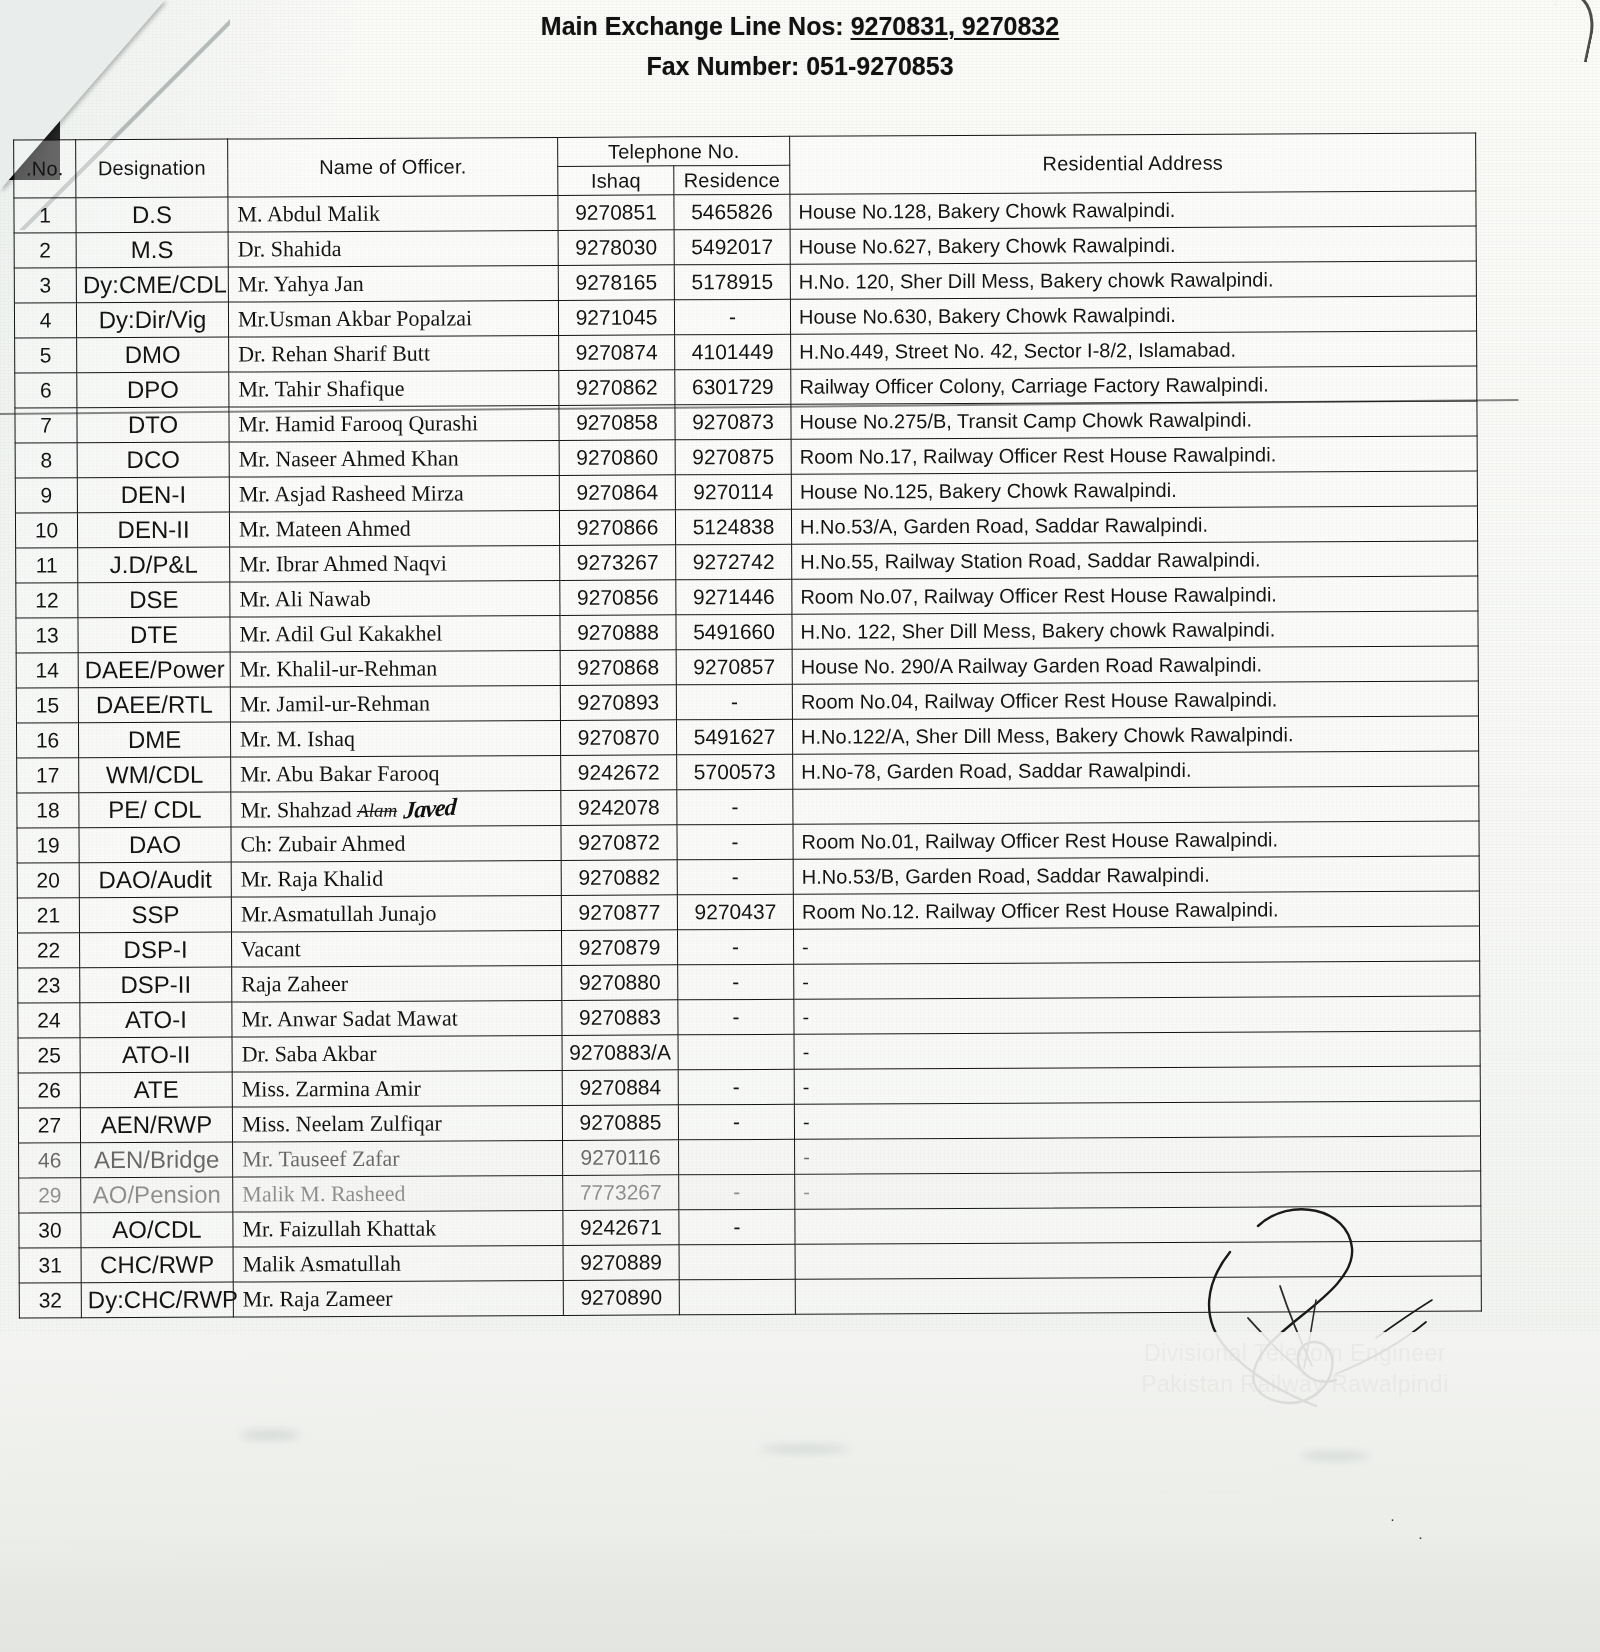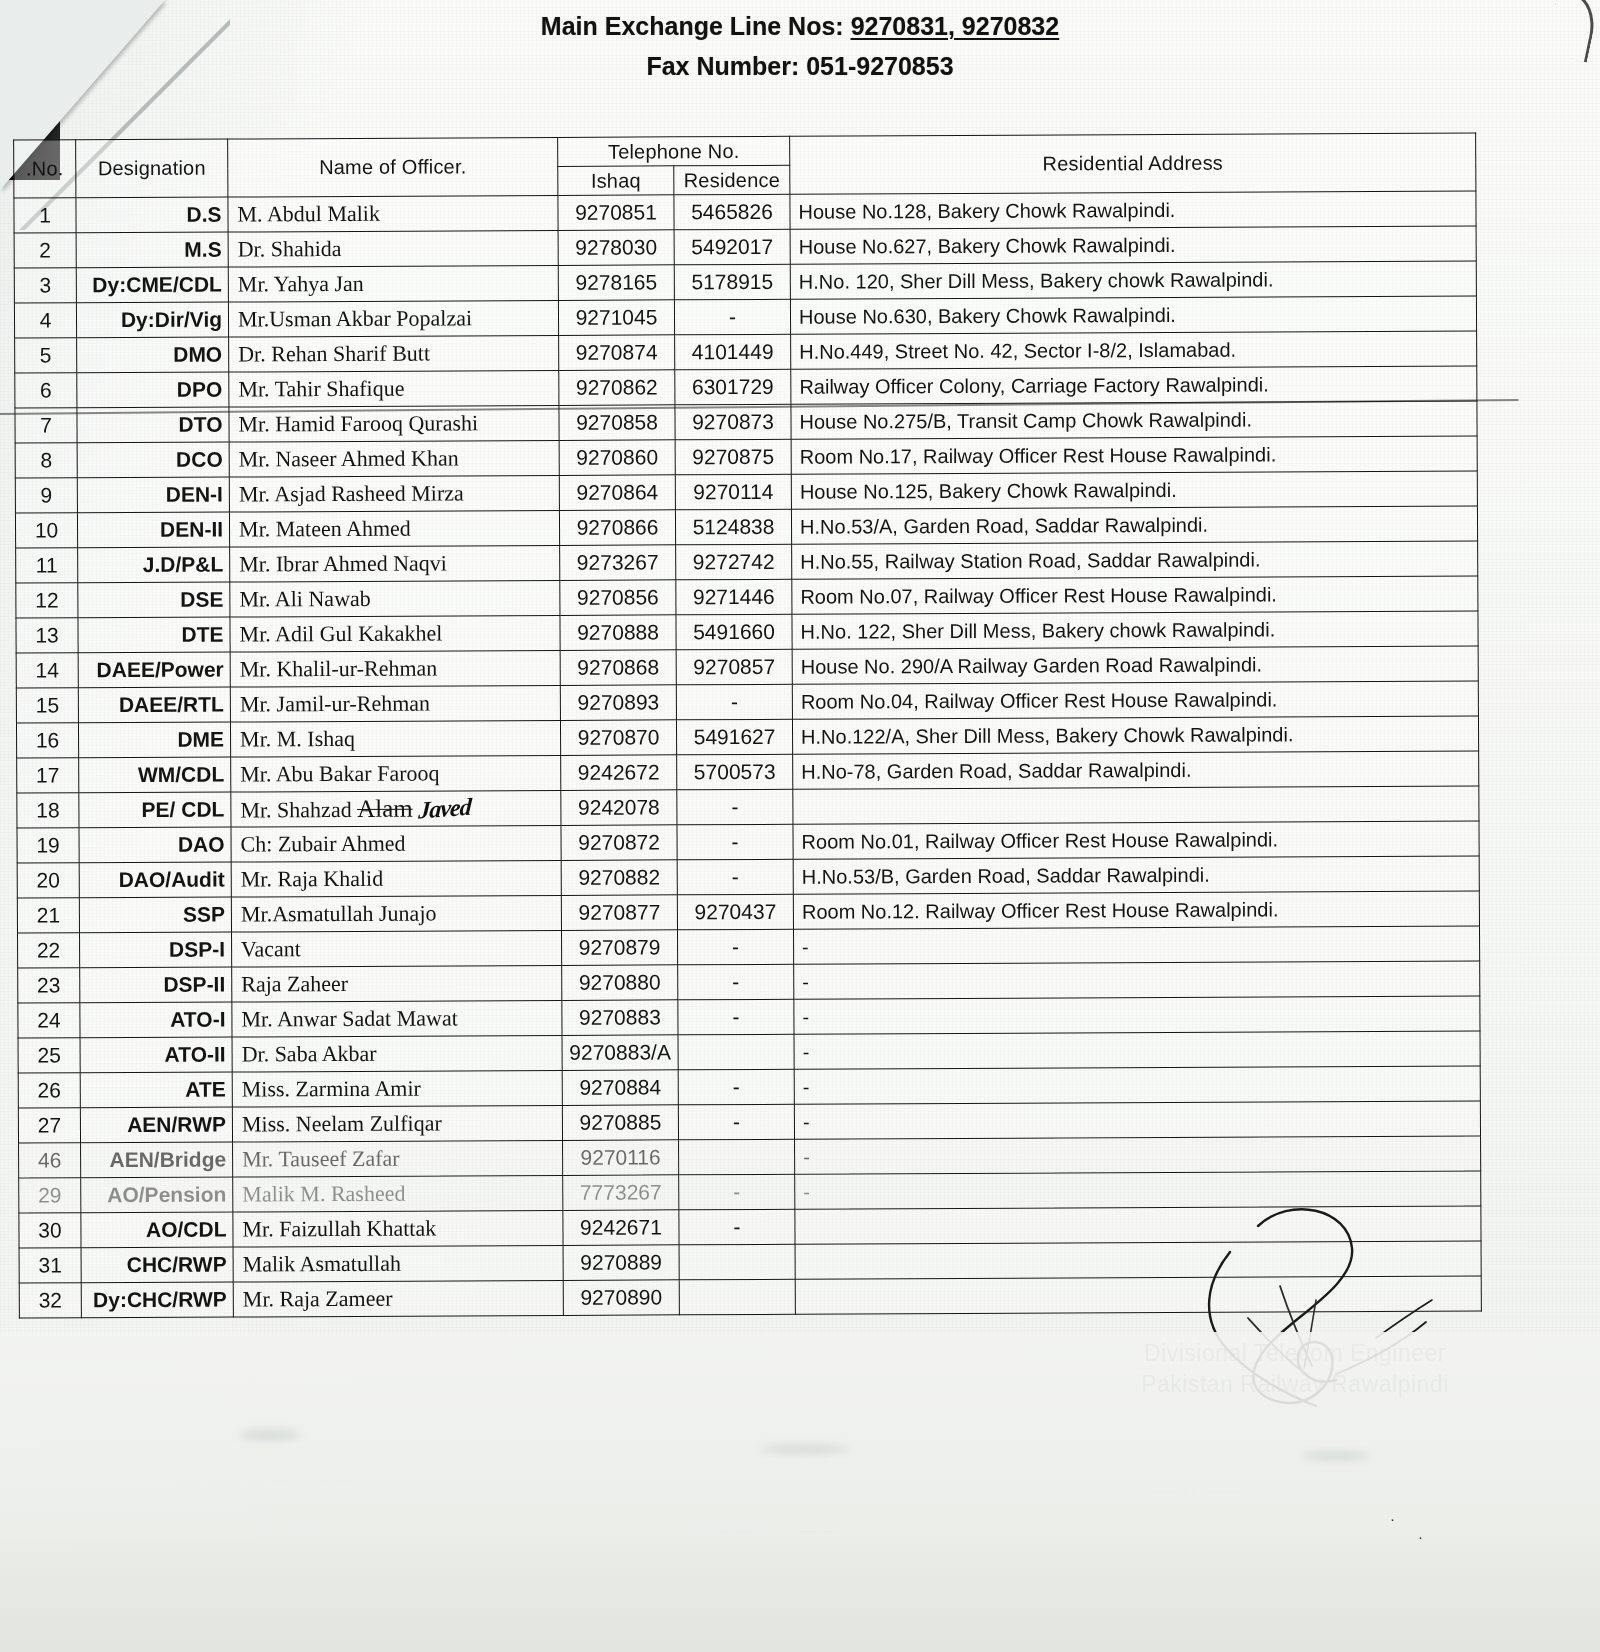--- a/index.html
+++ b/index.html
@@ -100,21 +100,21 @@
   thead th.tall{height:56px;}
   
   col.c-sno{width:62px;}
   col.c-desig{width:152px;}
   col.c-name{width:330px;}
   col.c-off{width:116px;}
   col.c-res{width:116px;}
   col.c-addr{width:686px;}
 
   td.sno{font-size:21px;text-align:center;height:34px;font-family:"Liberation Sans",sans-serif;}
-  td.desig{font-size:21px;text-align:right;font-family:"Liberation Sans",sans-serif;font-weight:bold;}
+  td.desig{font-size:24px;text-align:center;font-family:"Liberation Sans",sans-serif;}
   td.name{font-size:22px;text-align:left;padding-left:9px;font-family:"Liberation Serif",serif;}
   td.tel{font-size:21px;text-align:center;font-family:"Liberation Sans",sans-serif;}
   td.addr{font-size:20px;text-align:left;padding-left:8px;font-family:"Liberation Sans",sans-serif;}
 
   tr.row{height:34px;}
 
   
   tr.fade td{opacity:.45;}
   tr.fade2 td{opacity:.62;}
 
@@ -130,21 +130,21 @@
     font-family:"Liberation Serif", serif;
     font-style:italic;
     font-size:24px;
     color:#101010;
     letter-spacing:-1px;
     transform:rotate(-4deg) skewX(-8deg);
     display:inline-block;
     margin-left:6px;
     font-weight:600;
   }
-  .struck{ text-decoration:line-through; text-decoration-thickness:1px; font-size:25px;}
+  .struck{ text-decoration:line-through; text-decoration-thickness:1px; font-size:19px;font-style:italic;}
 
   
   #signature{
     position:absolute;left:1140px;top:1190px;width:330px;height:230px;
     pointer-events:none;
   }
   #sigtext{
     position:absolute;left:1085px;top:1338px;width:420px;
     text-align:center;color:rgba(25,25,25,.42);
     font-size:23px;line-height:1.35;

